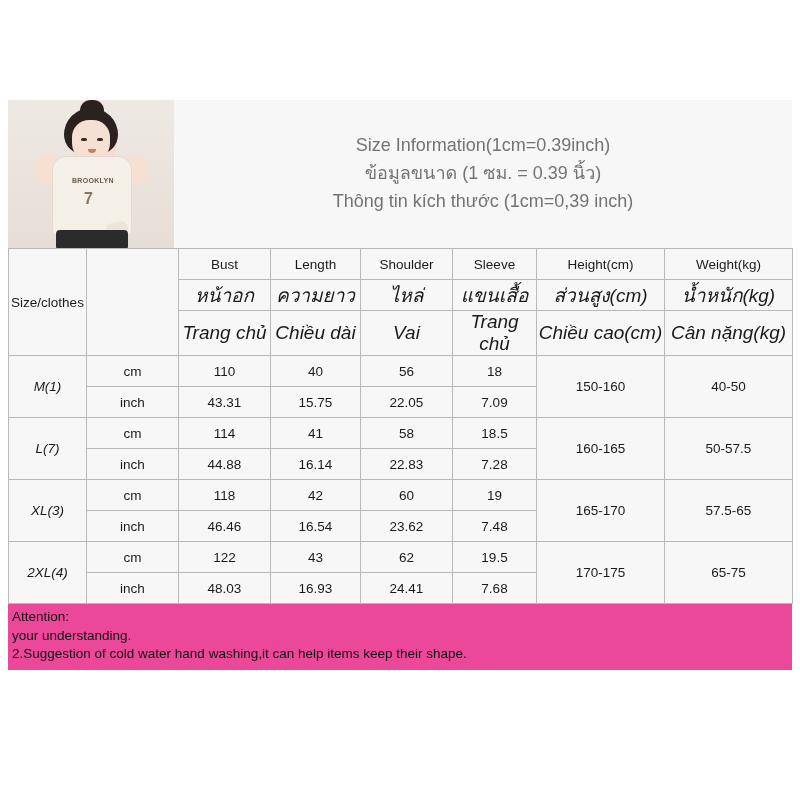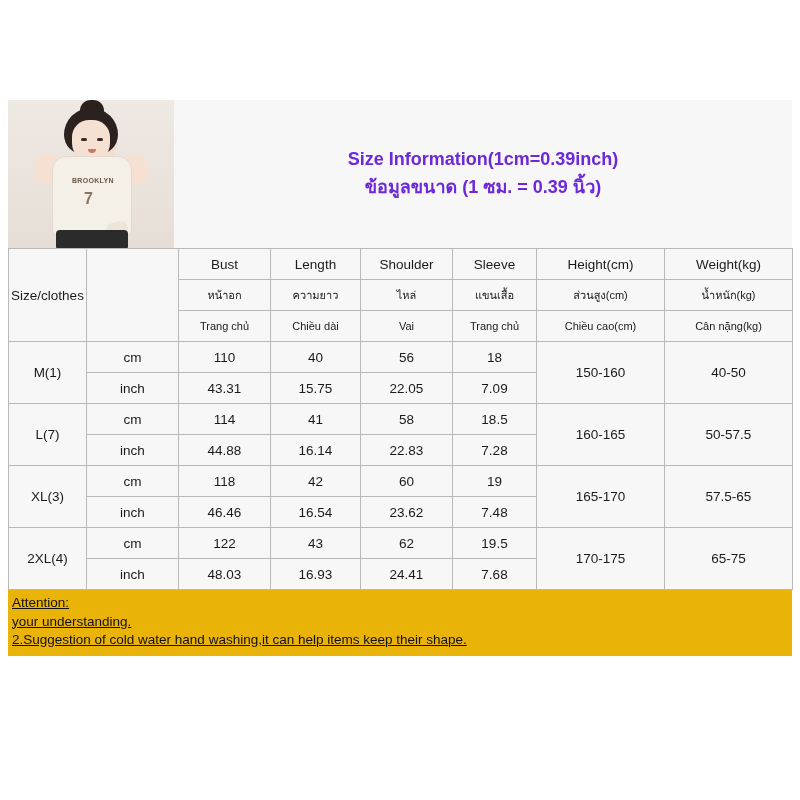--- a/index.html
+++ b/index.html
@@ -151,23 +151,23 @@
     background: #f7f7f7;
     display: flex;
     flex-direction: column;
     align-items: center;
     justify-content: center;
     padding: 6px 10px 8px 10px;
     box-sizing: border-box;
   }
   .title-line {
     font-size: 18px;
-    font-weight: bold;
+    font-weight: normal;
     line-height: 28px;
-    color: #6d28d9;
+    color: #737373;
     text-align: center;
     white-space: nowrap;
   }
 
   
   table.size-table {
     border-collapse: collapse;
     width: 784px;
     table-layout: fixed;
     background: #f7f7f7;
@@ -189,25 +189,27 @@
     text-align: left;
     padding-left: 6px;
   }
   td.headcell {
     font-weight: bold;
     font-size: 14px;
     margin-left: 36px;
   }
   td.headcell.sub {
     font-weight: normal;
-    font-size: 11px;
+    font-size: 19px;
+    font-style: italic;
   }
   td.sizename {
     font-weight: bold;
     font-size: 15px;
+    font-style: italic;
   }
   td.unit {
     font-weight: bold;
     font-size: 13.5px;
   }
   td.hw {
     font-size: 13.5px;
   }
 
   
@@ -217,26 +219,25 @@
   col.c-length { width: 90px; }
   col.c-shoul  { width: 92px; }
   col.c-sleeve { width: 84px; }
   col.c-height { width: 128px; }
   col.c-weight { width: 128px; }
 
   
   .attention {
     box-sizing: border-box;
     width: 784px;
-    background: #eab308;
+    background: #ec4899;
     padding: 4px 2px 6px 4px;
     font-size: 13.5px;
     line-height: 18.5px;
     color: #111;
-    text-decoration: underline;
   }
   .attention .att-title {
     font-size: 13.5px;
   }
   .attention p {
     margin: 0;
   }
 </style>
 </head>
 <body>
@@ -258,20 +259,21 @@
           <div class="ph-body"></div>
           <div class="ph-print">BROOKLYN</div>
           <div class="ph-num">7</div>
           <div class="ph-knot"></div>
           <div class="ph-skirt"></div>
         </div>
       </div>
       <div class="title-cell">
         <div class="title-line">Size Information(1cm=0.39inch)</div>
         <div class="title-line">ข้อมูลขนาด (1 ซม. = 0.39 นิ้ว)</div>
+        <div class="title-line">Thông tin kích thước (1cm=0,39 inch)</div>
       </div>
     </div>
 
     <table class="size-table">
       <colgroup>
         <col class="c-size">
           <col class="c-unit">
           <col class="c-bust">
           <col class="c-length">
         <col class="c-shoul">

